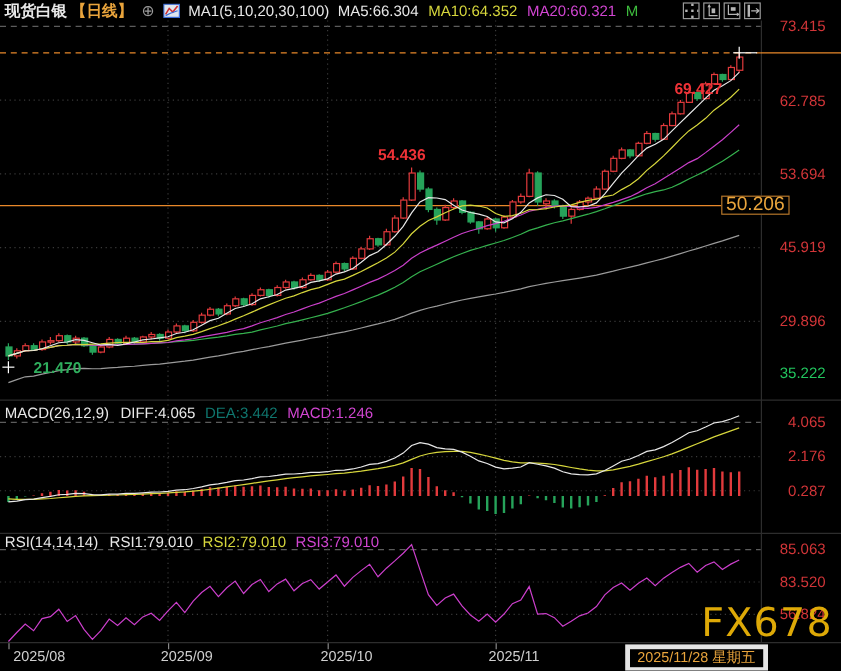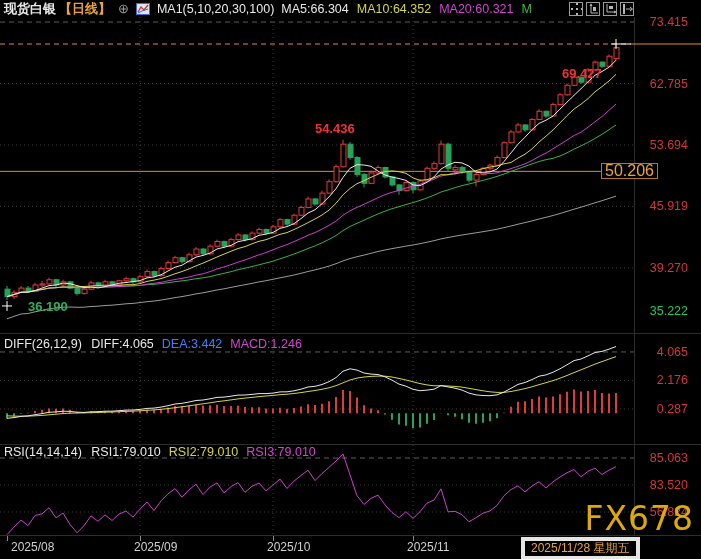--- a/index.html
+++ b/index.html
@@ -430,45 +430,45 @@
       </span>
       <span class="tool-btn">
         <svg width="14" height="14" style="position:static" fill="#b5b5b5">
           <rect x="2" y="2" width="2" height="10" fill="#b5b5b5"></rect>
           <path d="M5 7 H11 M9 5 L11.5 7 L9 9" fill="none" stroke="#b5b5b5"></path>
         </svg>
       </span>
     </div>
 
   <div class="panel-hdr" id="macd-hdr" style="top:337px; color:#e8e8e8;">
-    <span>DIFF(26,12,9)</span>
-    <span id="macd-items" style="margin-left: 6px;"><span class="legend-item" style="color: rgb(232, 232, 232); margin-right: 8px;">DIFF:4.065</span><span class="legend-item" style="color: #3b82f6; margin-right: 8px;">DEA:3.442</span><span class="legend-item" style="color: rgb(209, 69, 209); margin-right: 8px;">MACD:1.246</span></span>
+    <span>MACD(26,12,9)</span>
+    <span id="macd-items" style="margin-left: 6px;"><span class="legend-item" style="color: rgb(232, 232, 232); margin-right: 8px;">DIFF:4.065</span><span class="legend-item" style="color: #0f766e; margin-right: 8px;">DEA:3.442</span><span class="legend-item" style="color: rgb(209, 69, 209); margin-right: 8px;">MACD:1.246</span></span>
   </div>
   <div class="panel-hdr" id="rsi-hdr" style="top:445px; color:#e8e8e8;">
     <span>RSI(14,14,14)</span>
     <span id="rsi-items" style="margin-left: 6px;"><span class="legend-item" style="color: rgb(232, 232, 232); margin-right: 8px;">RSI1:79.010</span><span class="legend-item" style="color: rgb(214, 214, 60); margin-right: 8px;">RSI2:79.010</span><span class="legend-item" style="color: rgb(209, 69, 209); margin-right: 2px;">RSI3:79.010</span></span>
   </div>
 
   <div id="labels">
       <div class="axis-label" style="top: 15.0512px;">73.415</div>
       <div class="axis-label" style="top: 76.5055px;">62.785</div>
       <div class="axis-label" style="top: 137.961px;">53.694</div>
       <div class="axis-label" style="top: 199.419px;">45.919</div>
-      <div class="axis-label" style="top: 260.876px;">39.270</div>
+      <div class="axis-label" style="top: 260.876px;">29.896</div>
       <div class="axis-label orange" style="top: 303.62px;">35.222</div>
       <div class="axis-label" style="top: 344.959px;">4.065</div>
       <div class="axis-label" style="top: 373.464px;">2.176</div>
       <div class="axis-label" style="top: 401.969px;">0.287</div>
       <div class="axis-label" style="top: 451px;">85.063</div>
       <div class="axis-label" style="top: 477.996px;">83.520</div>
       <div class="axis-label" style="top: 504.993px;">56.824</div>
     </div>
 
   <div class="ann" style="left:315px; top:121px; color:#ef3237;">54.436</div>
-  <div class="ann" style="left:28px; top:299px; color:#2fae5d;">36.190</div>
+  <div class="ann" style="left:28px; top:299px; color:#2fae5d;">21.470</div>
   <div class="ann" style="left:562px; top:28px; color:#ef3237;margin-top:38px;">69.427</div>
   <div class="hline-tag" style="top:163px;">50.206</div>
 
   <div class="xaxis">
     <span id="month-labels"><span class="month-lbl" style="left: 11px;">2025/08</span><span class="month-lbl" style="left: 134px;">2025/09</span><span class="month-lbl" style="left: 267px;">2025/10</span><span class="month-lbl" style="left: 407px;">2025/11</span></span>
     <div class="xdate">2025/11/28 星期五</div>
   </div>
 
   <div class="watermark">FX678</div>
 </div>

